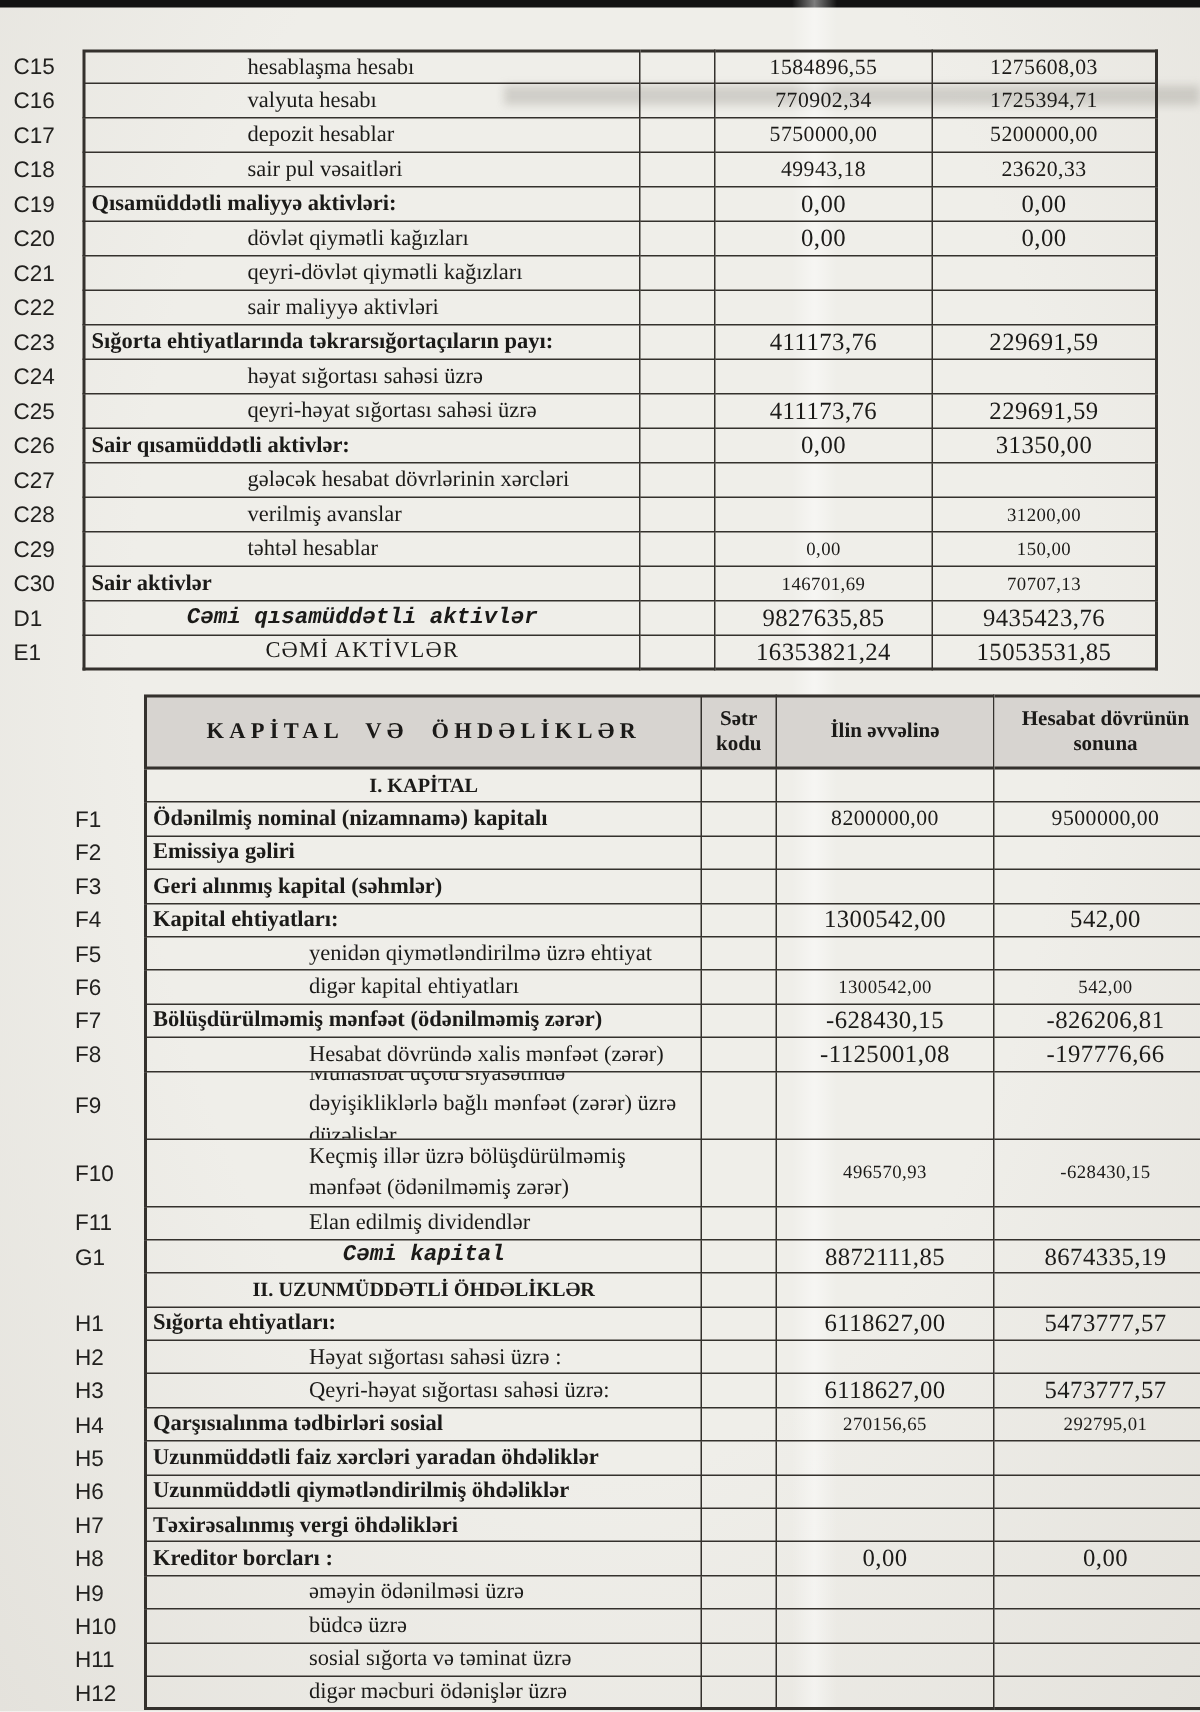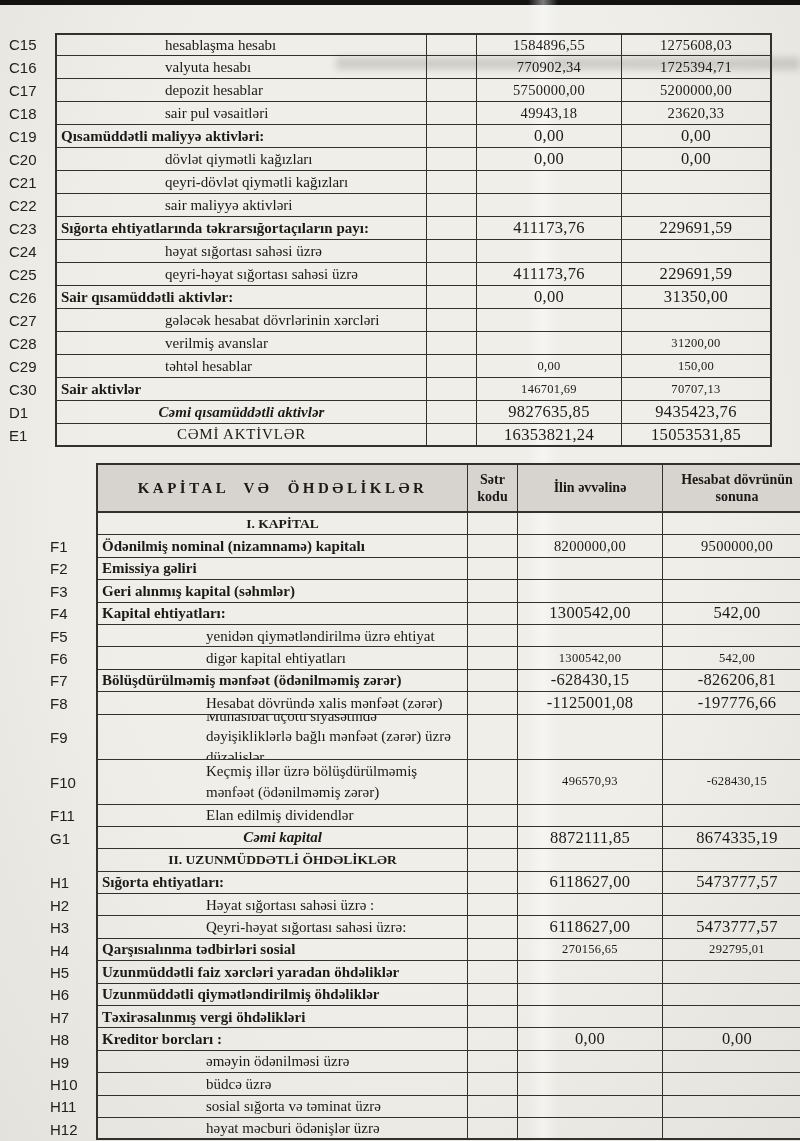--- a/index.html
+++ b/index.html
@@ -51,21 +51,21 @@
     justify-content:center;text-align:center;font-weight:bold;
   }
   .trow.header .cell.title{font-size:15px;letter-spacing:3.5px;word-spacing:8px;}
   .trow.header .cell.colhead{font-size:14px;line-height:1.25;padding:0 4px;}
   
   .label-cell{font-size:15px;padding:0 4px 0 4px;line-height:1.35;}
   .style-indent{padding-left:108px;font-weight:normal;}
   .table.top .style-indent{}
   .style-bold{font-weight:bold;padding-left:4px;}
   .style-section{font-weight:bold;font-size:13.5px;justify-content:center;text-align:center;}
-  .style-total-italic{font-weight:bold;font-style:italic;justify-content:center;text-align:center;}
+  .style-total-italic{font-weight:bold;font-style:italic;justify-content:center;text-align:center;font-family:Liberation Mono, monospace;}
   .style-total-caps{font-weight:normal;justify-content:center;text-align:right;letter-spacing:.8px;}
   
   .num-cell{justify-content:center;text-align:center;font-size:14.5px;letter-spacing:.3px;}
   .num-cell.v-lg{font-size:16.5px;}
   .num-cell.v-sm{font-size:12.5px;}
 </style>
 </head>
 <body>
 
 <div class="page">
@@ -380,19 +380,19 @@
       </div>
       <div class="trow">
         <div class="gutter">H11</div>
         <div class="cell first label-cell style-indent">sosial sığorta və təminat üzrə</div>
         <div class="cell kodu-cell"></div>
         <div class="cell num-cell v-base"></div>
         <div class="cell num-cell lastcol v-base"></div>
       </div>
       <div class="trow">
         <div class="gutter">H12</div>
-        <div class="cell first label-cell style-indent">həyat məcburi ödənişlər üzrə</div>
+        <div class="cell first label-cell style-indent">digər məcburi ödənişlər üzrə</div>
         <div class="cell kodu-cell"></div>
         <div class="cell num-cell v-base"></div>
         <div class="cell num-cell lastcol v-base"></div>
       </div>
     </div>
 </div>
 
 </body></html>

